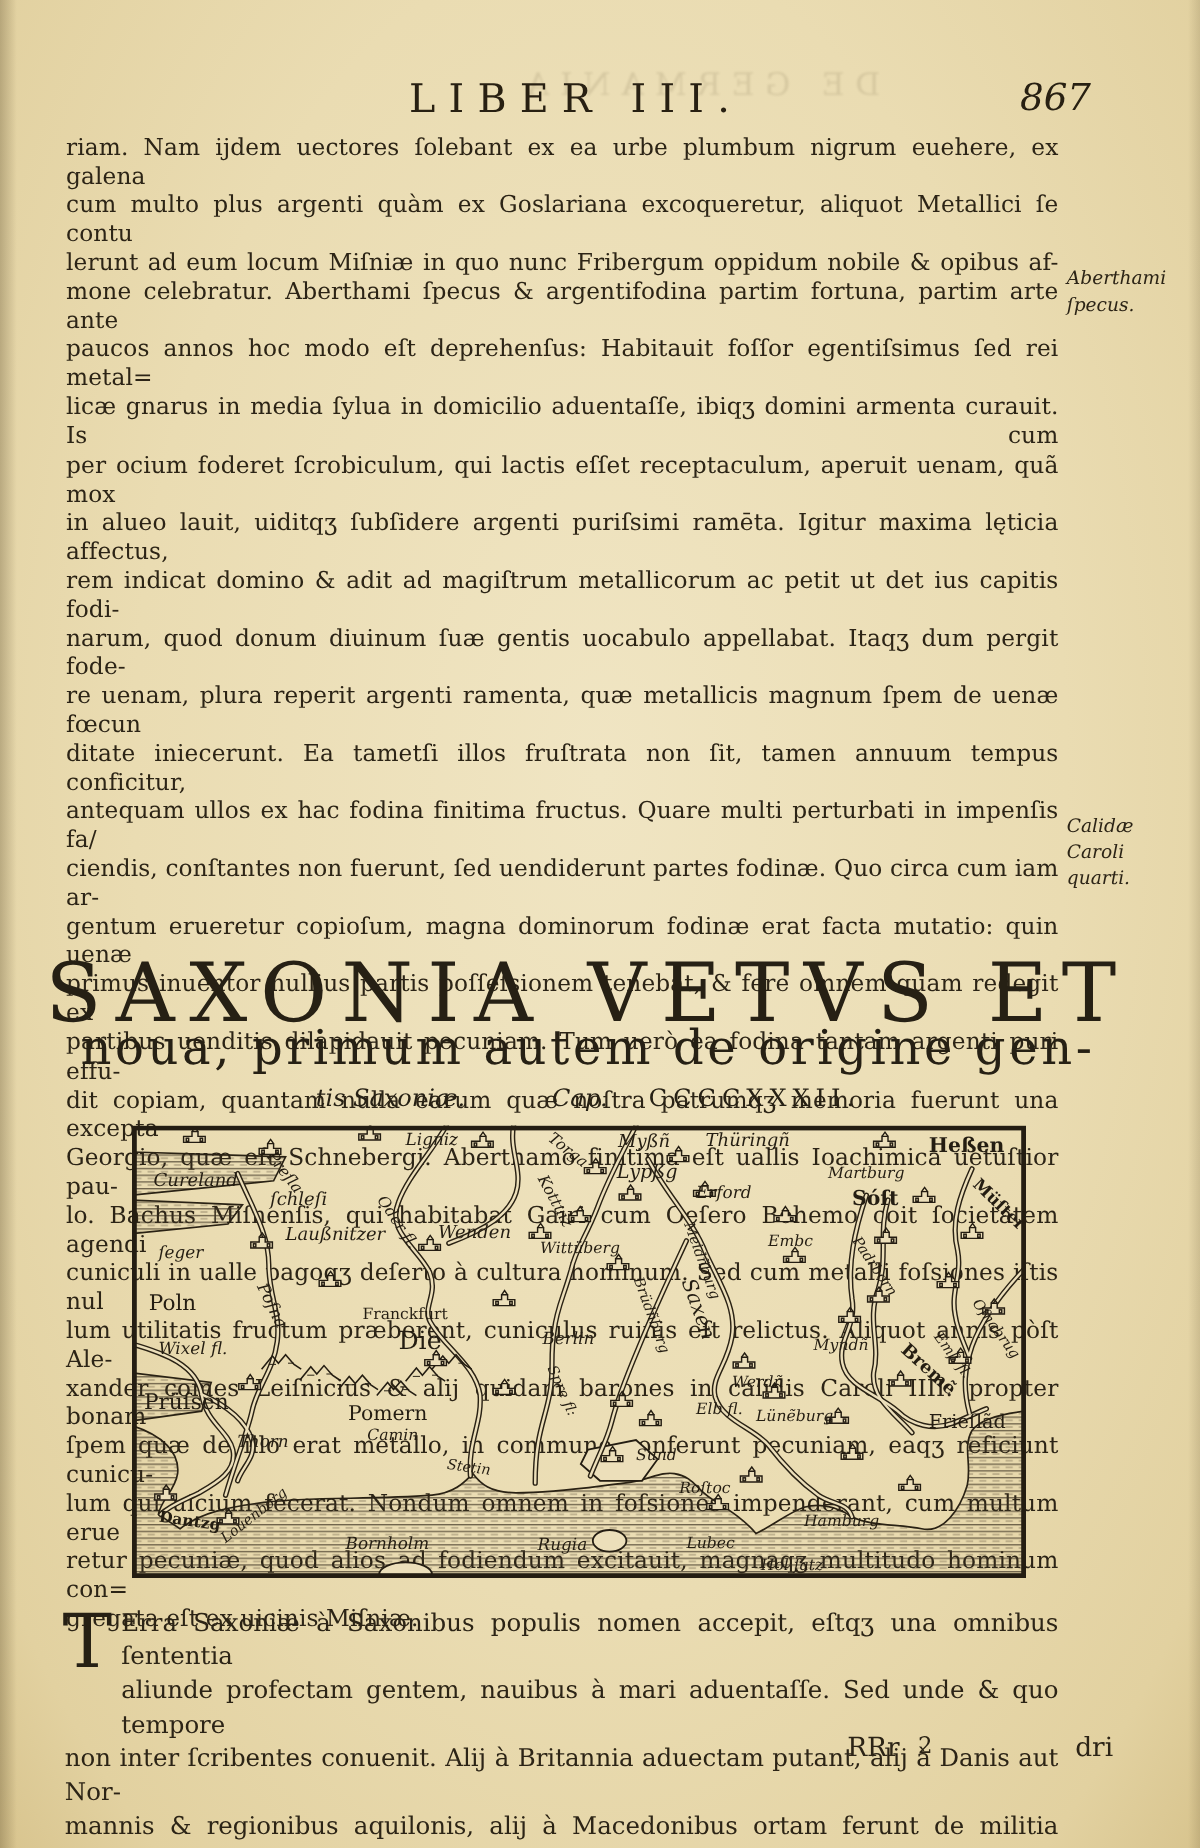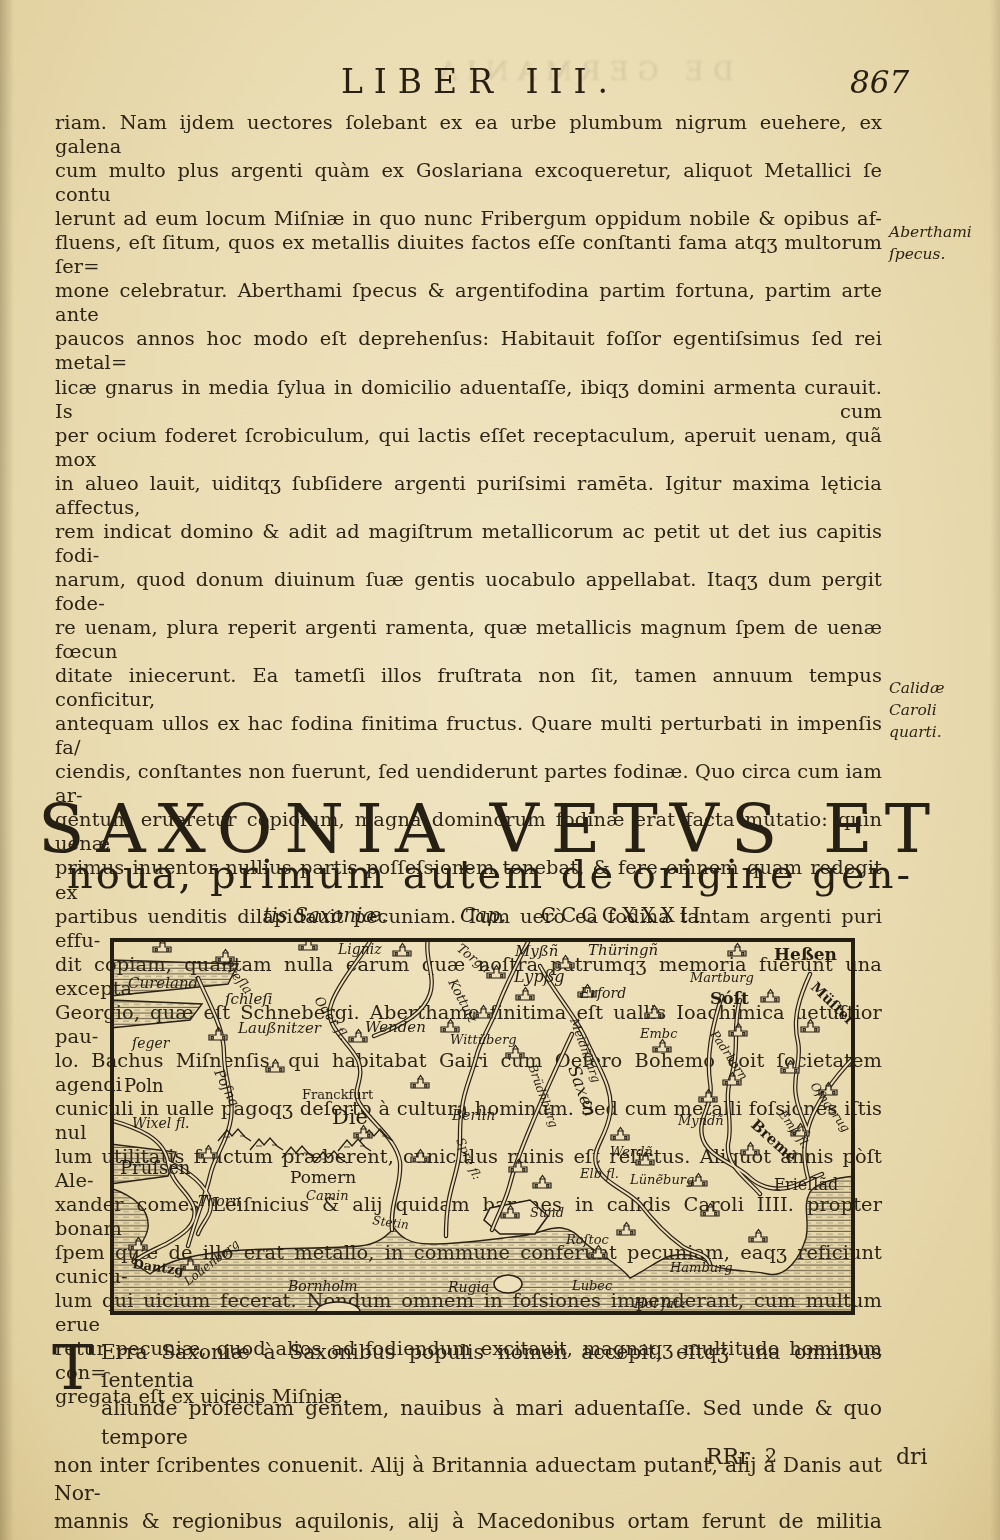--- a/index.html
+++ b/index.html
@@ -61,21 +61,20 @@
 
   <div class="bleed">DE GERMANIA</div>
 
   <div class="hdr-title">LIBER III.</div>
   <div class="hdr-num">867</div>
 
   <div id="para1">
       <div class="tl">riam.  Nam ijdem uectores ſolebant ex ea urbe plumbum nigrum euehere, ex galena</div>
       <div class="tl">cum multo plus argenti quàm ex Goslariana excoqueretur, aliquot Metallici ſe contu</div>
       <div class="tl">lerunt ad eum locum Miſniæ in quo nunc Fribergum oppidum nobile &amp; opibus af-</div>
-      <div class="tl">fluens, eſt ſitum, quos ex metallis diuites factos eſſe conſtanti fama atqʒ multorum ſer=</div>
       <div class="tl">mone celebratur.  Aberthami ſpecus &amp; argentifodina partim fortuna, partim arte ante</div>
       <div class="tl">paucos annos hoc modo eſt deprehenſus: Habitauit foſſor egentiſsimus ſed rei metal=</div>
       <div class="tl">licæ gnarus in media ſylua in domicilio aduentaſſe, ibiqʒ domini armenta curauit.  Is cum</div>
       <div class="tl">per ocium foderet ſcrobiculum, qui lactis eſſet receptaculum, aperuit uenam, quã mox</div>
       <div class="tl">in alueo lauit, uiditqʒ ſubſidere argenti puriſsimi ramēta. Igitur maxima lęticia affectus,</div>
       <div class="tl">rem indicat domino &amp; adit ad magiſtrum metallicorum ac petit ut det ius capitis fodi-</div>
       <div class="tl">narum, quod donum diuinum ſuæ gentis uocabulo appellabat. Itaqʒ dum pergit fode-</div>
       <div class="tl">re uenam, plura reperit argenti ramenta, quæ metallicis magnum ſpem de uenæ fœcun</div>
       <div class="tl">ditate iniecerunt.  Ea tametſi illos fruſtrata non ſit, tamen annuum tempus conficitur,</div>
       <div class="tl">antequam ullos ex hac fodina finitima fructus.  Quare multi perturbati in impenſis fa/</div>

